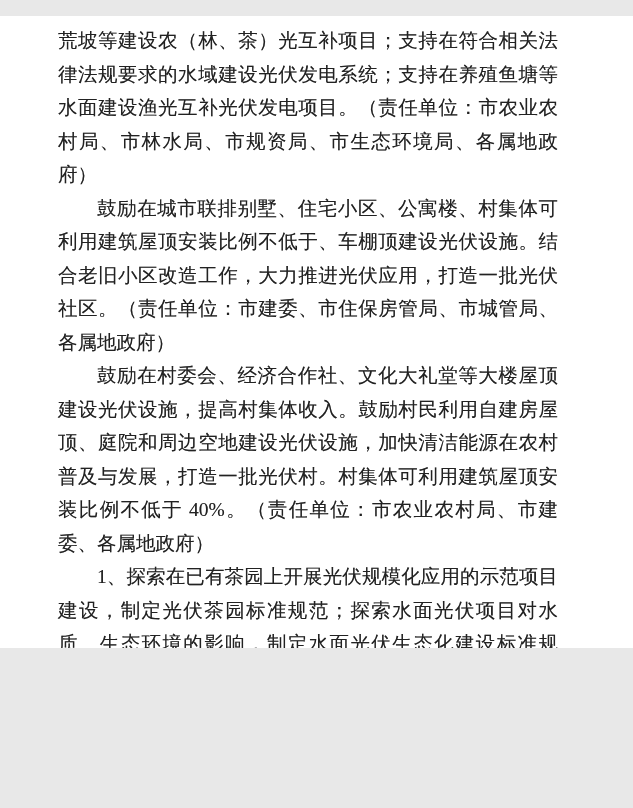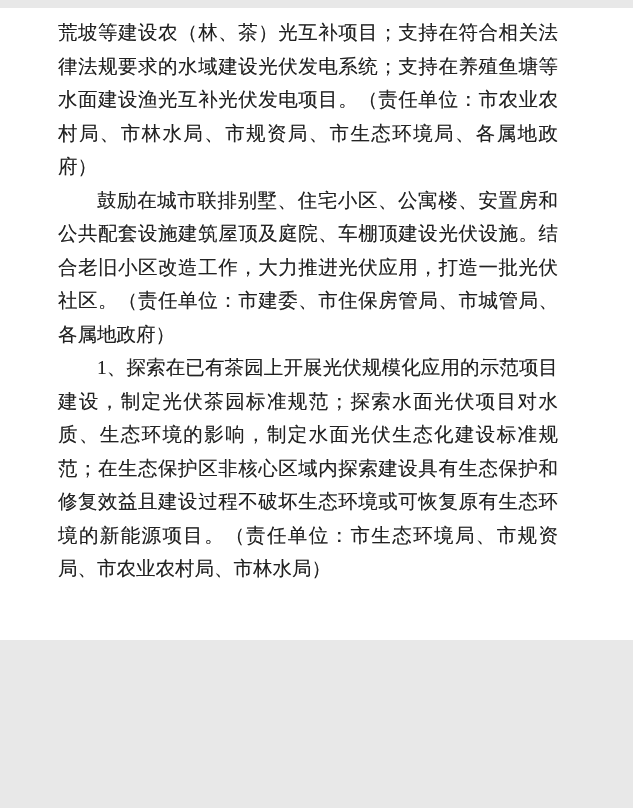--- a/index.html
+++ b/index.html
@@ -4,21 +4,21 @@
 <style>
   html, body {
     margin: 0;
     padding: 0;
     background: #e8e8e8;
   }
   .page {
     position: relative;
     width: 633px;
     height: 632px;
-    margin: 8px auto;
+    margin: 16px auto;
     background: #ffffff;
     overflow: hidden;
     box-sizing: border-box;
   }
   .content {
     position: absolute;
     left: 58px;
     top: 8px;
     width: 500px;
     font-family: "Liberation Serif", "DejaVu Serif", serif;
@@ -47,16 +47,17 @@
     text-indent: 2em;
     letter-spacing: 0.5px;
   }
 </style>
 </head>
 <body>
 
 <div class="page">
   <div class="content">
     <p class="para no-indent">荒坡等建设农（林、茶）光互补项目；支持在符合相关法律法规要求的水域建设光伏发电系统；支持在养殖鱼塘等水面建设渔光互补光伏发电项目。（责任单位：市农业农村局、市林水局、市规资局、市生态环境局、各属地政府）</p>
-    <p class="para">鼓励在城市联排别墅、住宅小区、公寓楼、安置房和公共配套设施建筑屋顶及庭院、车棚顶建设光伏设施。结合老旧小区改造工作，大力推进光伏应用，打造一批光伏社区。（责任单位：市建委、市住保房管局、市城管局、各属地政府）</p>
+    <p class="para">鼓励在城市联排别墅、住宅小区、公寓楼、村集体可利用建筑屋顶安装比例不低于、车棚顶建设光伏设施。结合老旧小区改造工作，大力推进光伏应用，打造一批光伏社区。（责任单位：市建委、市住保房管局、市城管局、各属地政府）</p>
+    <p class="para">鼓励在村委会、经济合作社、文化大礼堂等大楼屋顶建设光伏设施，提高村集体收入。鼓励村民利用自建房屋顶、庭院和周边空地建设光伏设施，加快清洁能源在农村普及与发展，打造一批光伏村。村集体可利用建筑屋顶安装比例不低于 40%。（责任单位：市农业农村局、市建委、各属地政府）</p>
     <p class="para">1、探索在已有茶园上开展光伏规模化应用的示范项目建设，制定光伏茶园标准规范；探索水面光伏项目对水质、生态环境的影响，制定水面光伏生态化建设标准规范；在生态保护区非核心区域内探索建设具有生态保护和修复效益且建设过程不破坏生态环境或可恢复原有生态环境的新能源项目。（责任单位：市生态环境局、市规资局、市农业农村局、市林水局）</p>
   </div>
 </div>
 
 </body></html>

